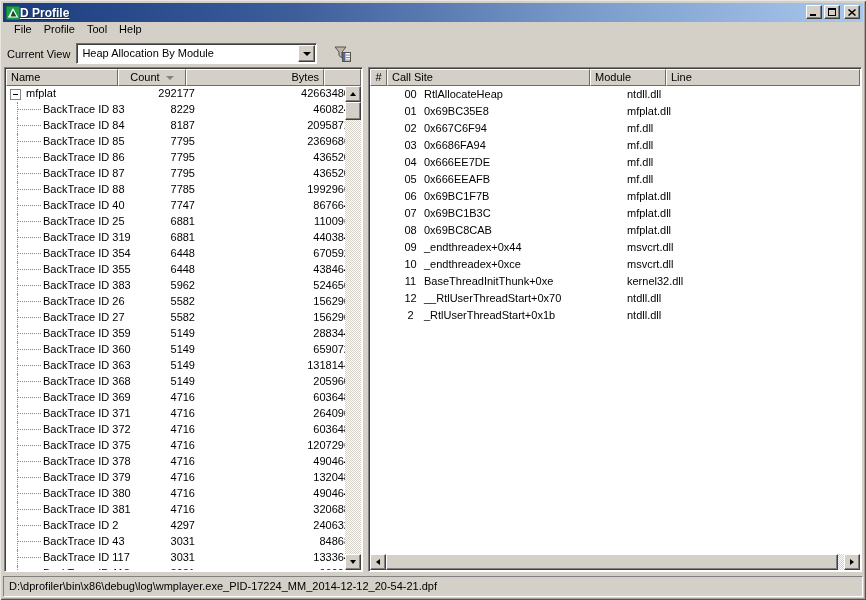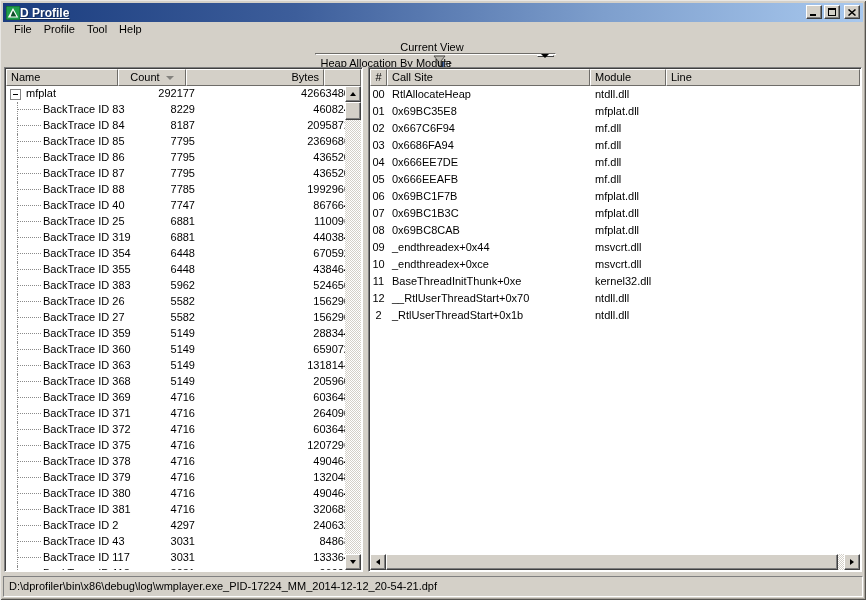--- a/index.html
+++ b/index.html
@@ -33,21 +33,21 @@
     border:1px solid #000; border-top-width:2px; box-sizing:border-box; }
   .glyph-close { position:absolute; left:3px; top:3px; }
 
   
   .menubar { position:absolute; left:3px; top:22px; right:3px; height:19px;
     display:flex; align-items:flex-start; padding-left:5px; box-sizing:border-box; }
   .menu-item { padding:1px 6px 2px; }
 
   
   .toolbar { position:absolute; left:3px; top:41px; right:3px; height:25px;
-    display:flex; align-items:center; padding-left:4px; box-sizing:border-box;flex-direction:column; }
+    display:flex; align-items:center; padding-left:4px; box-sizing:border-box; }
   .cv-label { margin-right:6px; }
   .combo { position:relative; width:241px; height:21px; background:#fff;
     border:1px solid; border-color:#6e6c68 #fff #fff #6e6c68;
     box-shadow: inset 1px 1px 0 #404040; box-sizing:border-box; }
   .combo-text { position:absolute; left:5px; top:3px; white-space:nowrap; }
   .combo-btn { position:absolute; right:1px; top:1px; bottom:1px; width:17px; background:#d4d0c8;
     border:1px solid; border-color:#fff #404040 #404040 #fff;
     box-shadow: inset -1px -1px 0 #808080; box-sizing:border-box;
     display:flex; align-items:center; justify-content:center; }
   .arrow-down { width:0; height:0; border-left:4px solid transparent;
@@ -91,21 +91,21 @@
   .treegap::before { content:""; position:absolute; left:11px; top:0; bottom:0;
     border-left:1px dotted #8a8a8a; }
   .treegap::after { content:""; position:absolute; left:12px; right:2px; top:7px;
     border-top:1px dotted #8a8a8a; }
   .cname { flex:1; overflow:hidden; }
   .ccount { width:75px; flex:none; text-align:right; padding-right:14px; box-sizing:border-box; }
   .cbytes { width:136px; flex:none; text-align:right; overflow:hidden; }
   .bt { display:inline-block; margin-right:-5px; }
 
   
-  .rrow { display:flex; height:17px; line-height:16px; white-space:nowrap; }
+  .rrow { display:flex; height:17px; line-height:16px; white-space:nowrap;padding-left:32px; }
   .cnum { width:17px; flex:none; text-align:center; }
   .csite { width:203px; flex:none; padding-left:5px; box-sizing:border-box; overflow:hidden; }
   .cmodule { width:76px; flex:none; padding-left:5px; box-sizing:border-box; overflow:hidden; }
   .cline { flex:1; }
 
   
   .vscroll { position:absolute; top:17px; right:0; bottom:0; width:16px;
     display:flex; flex-direction:column; }
   .hscroll { position:absolute; left:0; right:0; bottom:0; height:16px; display:flex; }
   .sbtn { width:16px; height:16px; flex:none; background:#d4d0c8;

